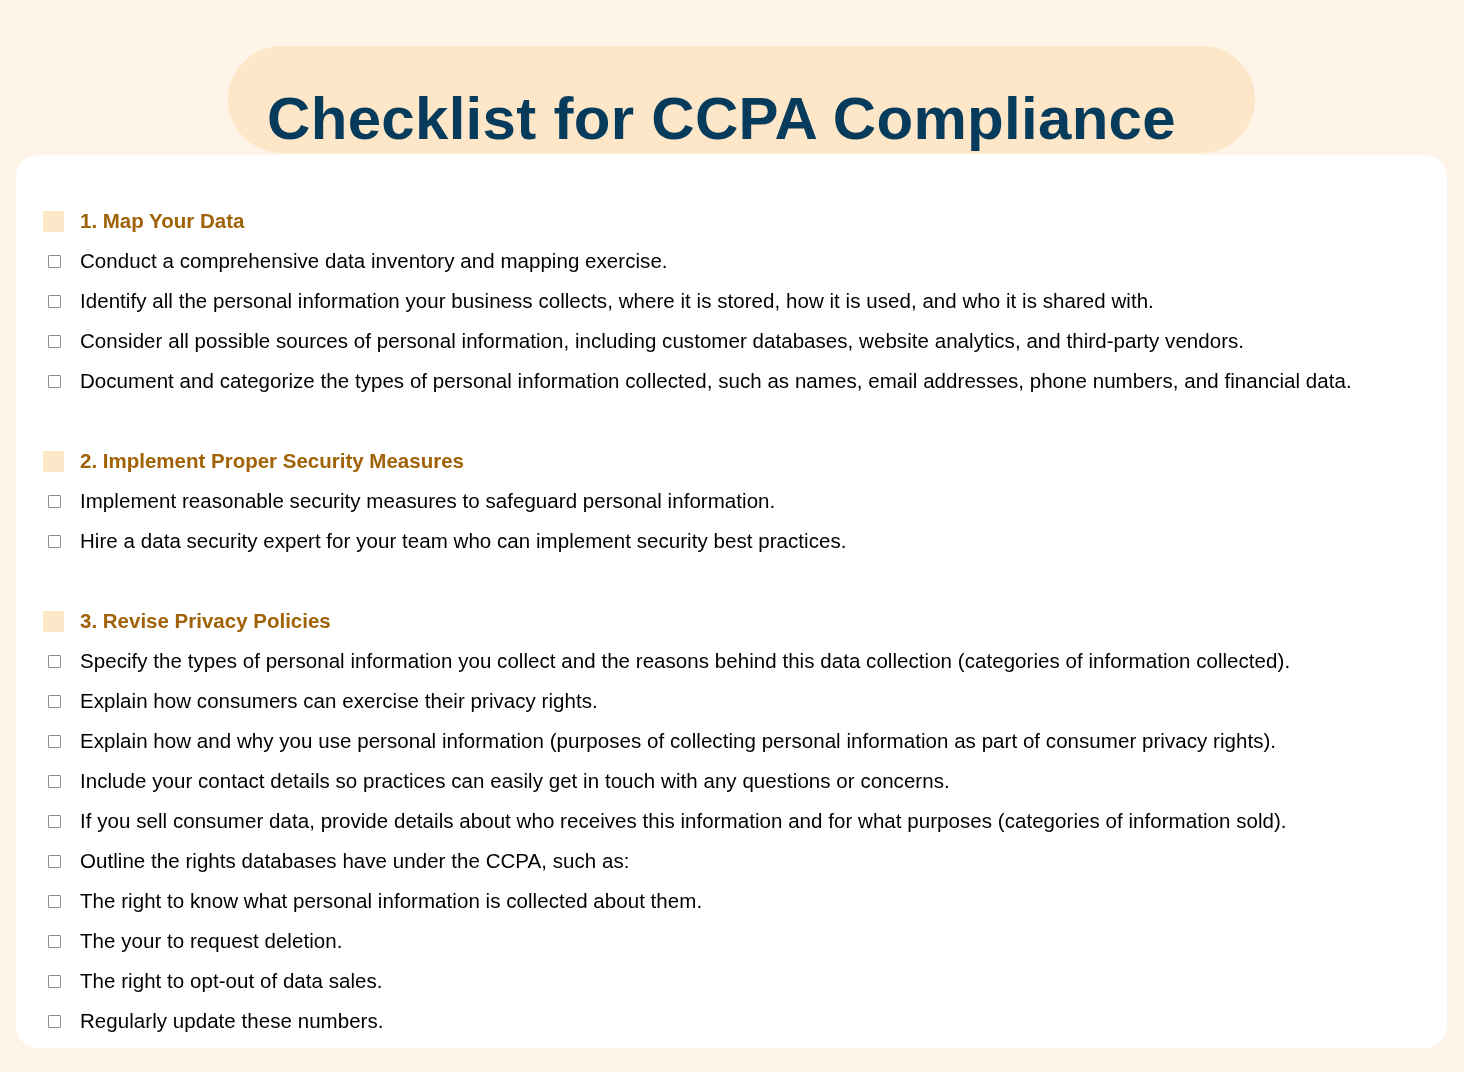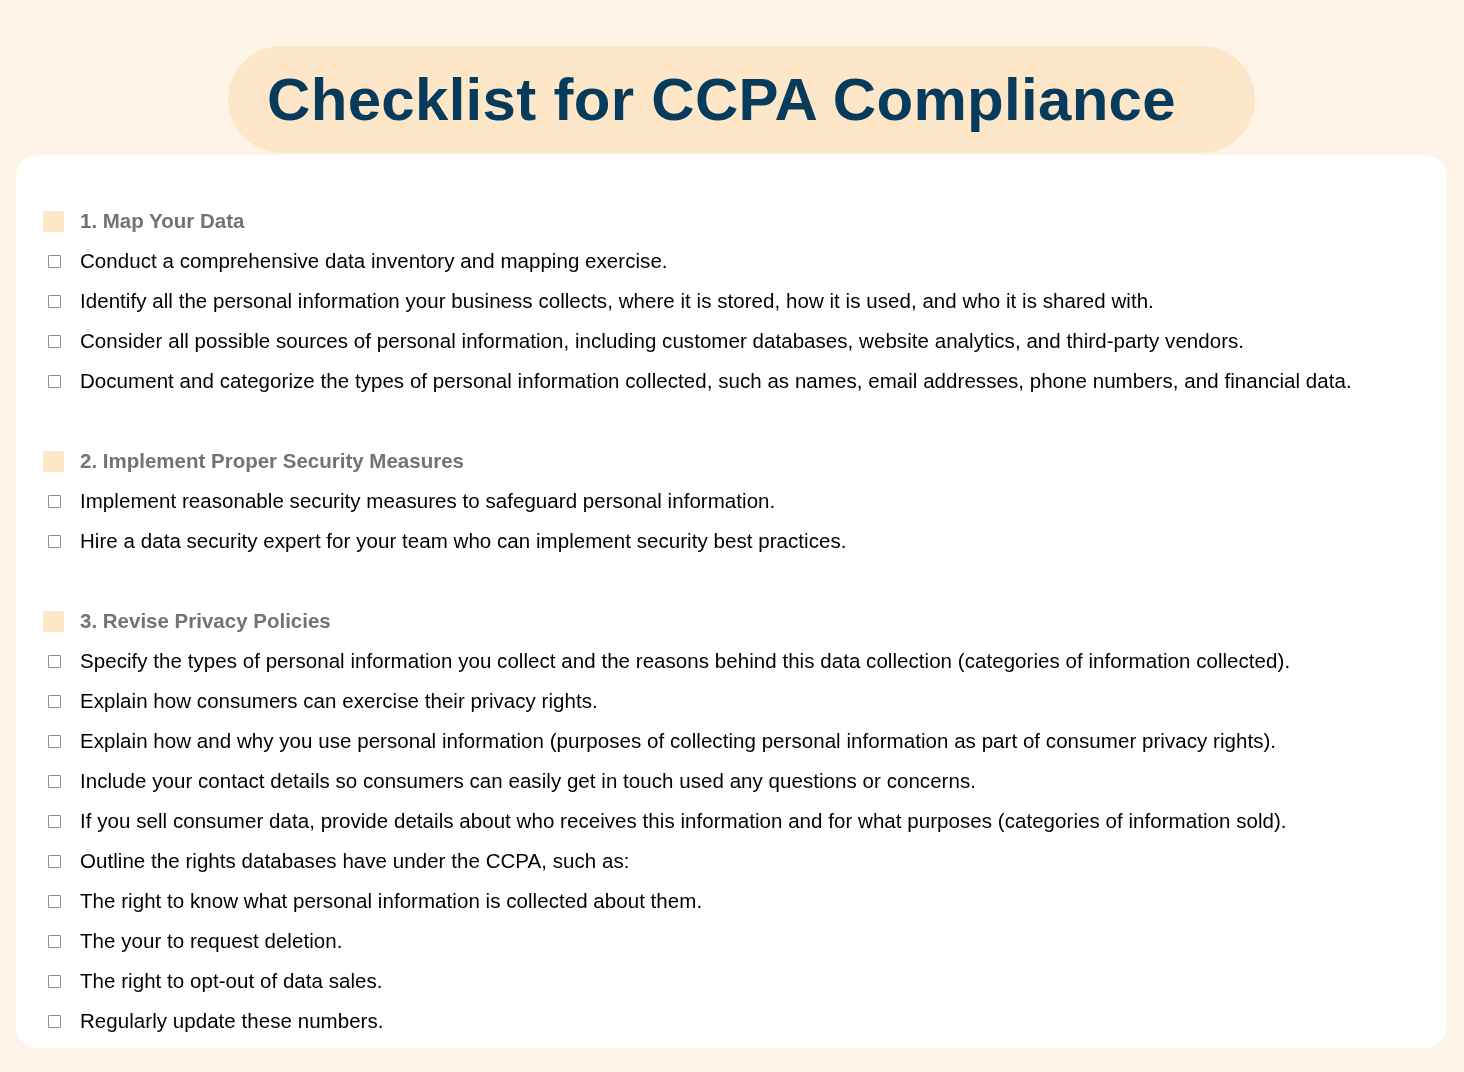--- a/index.html
+++ b/index.html
@@ -17,21 +17,21 @@
     }
     .title-pill {
       position: absolute;
       left: 228px;
       top: 46px;
       width: 1027px;
       height: 107px;
       background: #fde7c8;
       border-radius: 54px;
       display: flex;
-      align-items: center;
+      align-items: flex-end;
       justify-content: center;
       box-sizing: border-box;
       padding-right: 40px;
     }
     .title-pill h1 {
       margin: 0;
       font-family: "Liberation Sans", "DejaVu Sans", sans-serif;
       font-weight: 700;
       font-size: 60px;
       letter-spacing: 0.3px;
@@ -65,21 +65,21 @@
       left: 43px;
       width: 21px;
       height: 21px;
       background: #fde7c8;
     }
     .section-title {
       position: absolute;
       left: 80px;
       font-weight: 700;
       font-size: 20.5px;
-      color: #737373;
+      color: #a16207;
     }
     .checkbox {
       position: absolute;
       left: 48px;
       width: 13px;
       height: 13px;
       border: 1.5px solid #8a8f96;
       box-sizing: border-box;
       background: #ffffff;
       border-radius: 1px;
@@ -149,21 +149,21 @@
   <div class="row" style="top:681px;">
     <span class="checkbox"></span>
     <span class="item-text">Explain how consumers can exercise their privacy rights.</span>
   </div>
   <div class="row" style="top:721px;">
     <span class="checkbox"></span>
     <span class="item-text">Explain how and why you use personal information (purposes of collecting personal information as part of consumer privacy rights).</span>
   </div>
   <div class="row" style="top:761px;">
     <span class="checkbox"></span>
-    <span class="item-text">Include your contact details so consumers can easily get in touch used any questions or concerns.</span>
+    <span class="item-text">Include your contact details so practices can easily get in touch with any questions or concerns.</span>
   </div>
   <div class="row" style="top:801px;">
     <span class="checkbox"></span>
     <span class="item-text">If you sell consumer data, provide details about who receives this information and for what purposes (categories of information sold).</span>
   </div>
   <div class="row" style="top:841px;">
     <span class="checkbox"></span>
     <span class="item-text">Outline the rights databases have under the CCPA, such as:</span>
   </div>
   <div class="row" style="top:881px;">

